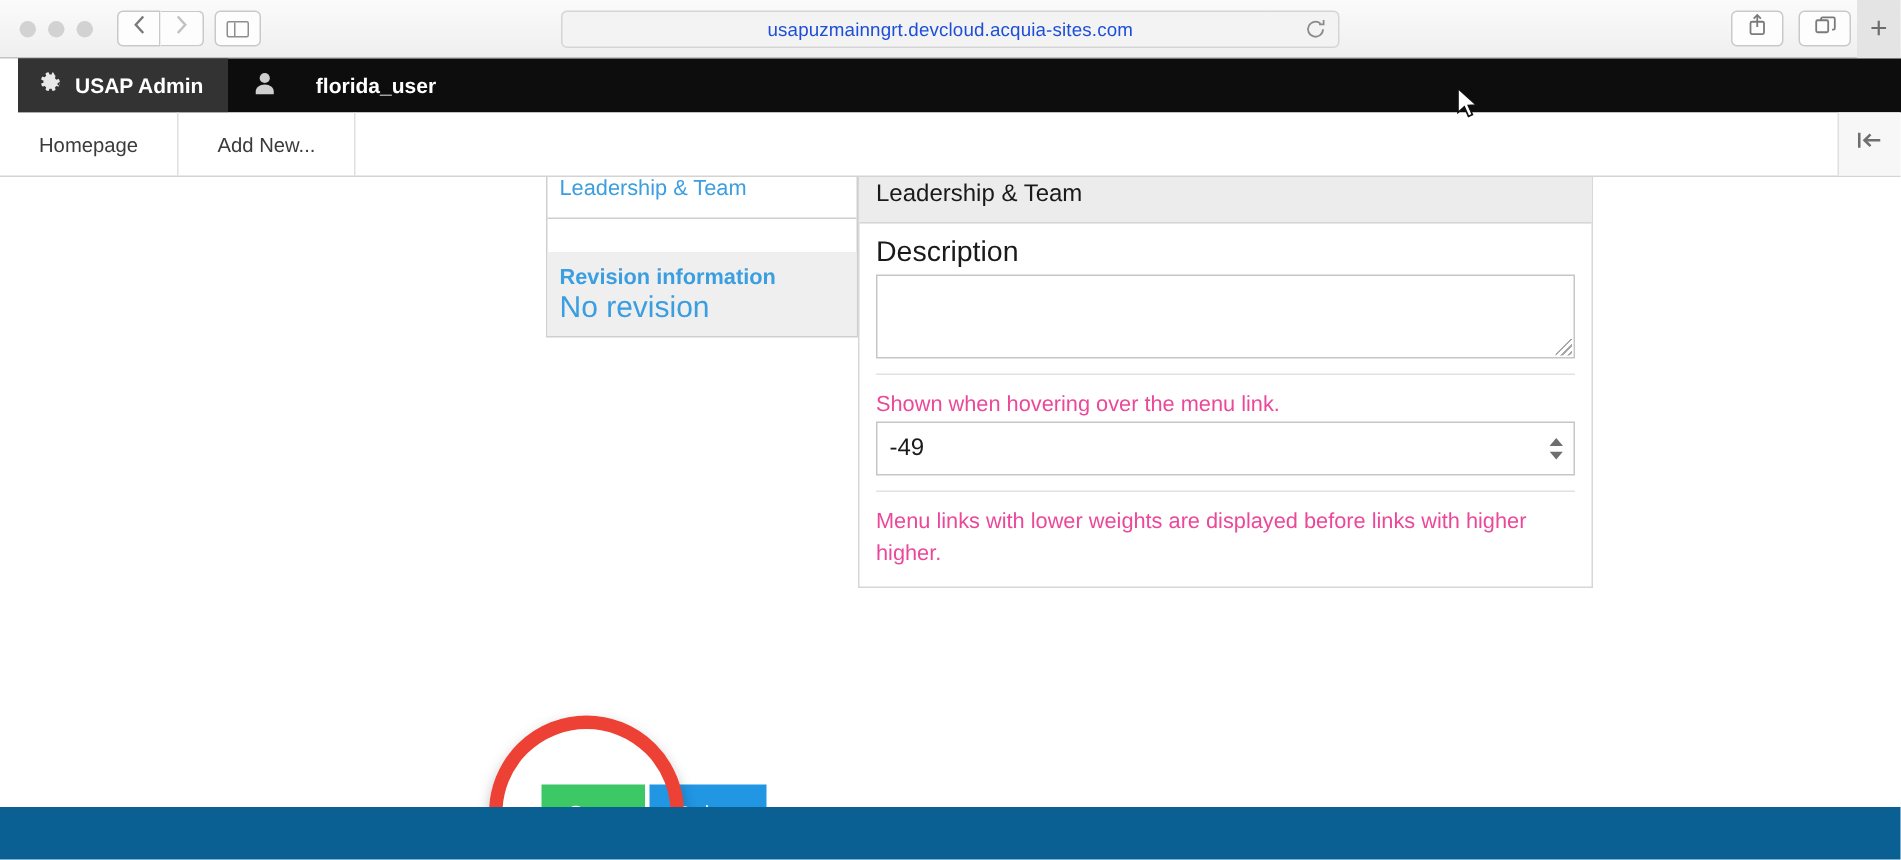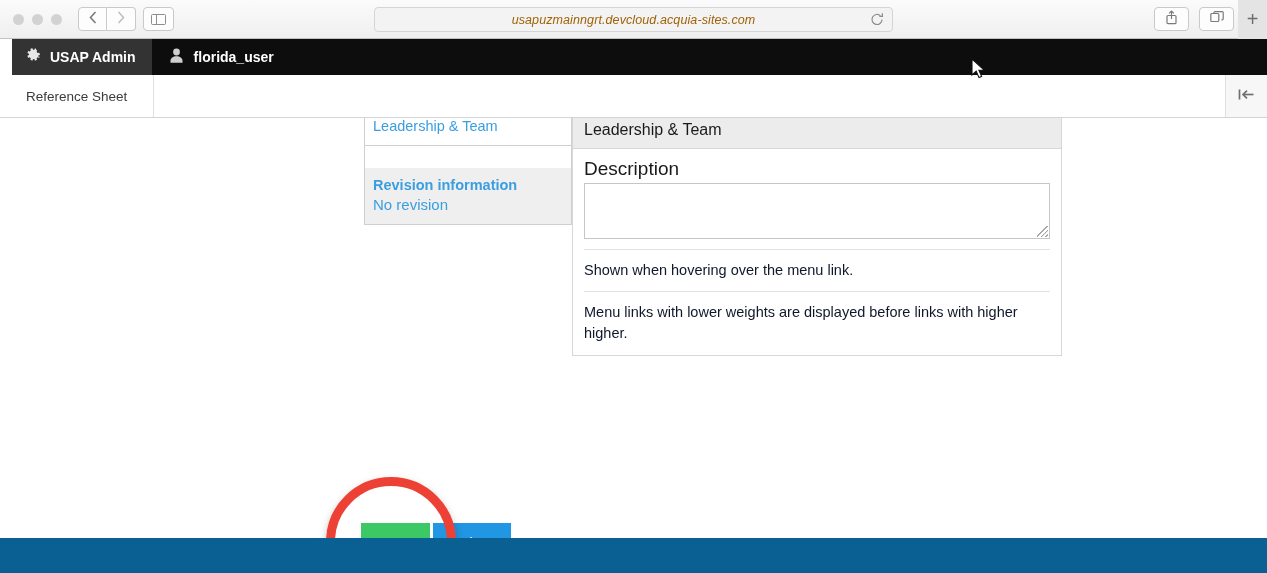--- a/index.html
+++ b/index.html
@@ -51,21 +51,21 @@
 
   #url-bar {
     position: absolute; left: 374px; top: 7px;
     width: 519px; height: 25px;
     background: #f3f3f3;
     border: 1px solid #d5d5d5;
     border-radius: 4px;
     display: flex; align-items: center; justify-content: center;
   }
   #url-text {
-    font-size: 12.5px; color: #a16207; letter-spacing: .1px; font-style: italic;
+    font-size: 12.5px; color: #1d4ed8; letter-spacing: .1px;
   }
   #reload-btn {
     position: absolute; right: 8px; top: 50%; transform: translateY(-50%);
     width: 15px; height: 15px; color: #8b8b8b;
     display: flex; align-items: center; justify-content: center;
   }
 
   .chrome-right { position: absolute; top: 7px; }
   #share-btn { left: 1154px; width: 35px; height: 24px; }
   #tabs-btn  { left: 1199px; width: 35px; height: 24px; }
@@ -84,21 +84,21 @@
     background: #0d0d0d;
     display: flex; align-items: stretch;
   }
   #admin-home-tab {
     background: #333333;
     display: flex; align-items: center; gap: 9px;
     padding: 0 16px 0 13px;
     color: #ffffff; font-size: 14px; font-weight: bold;
   }
   #admin-user-tab {
-    display: flex; align-items: center; gap: 9px;
+    display: flex; align-items: center; gap: 26px;
     padding: 0 16px 0 16px;
     color: #ffffff; font-size: 14px; font-weight: bold;
   }
 
   
   #menu-bar {
     position: absolute; left: 0; top: 75px;
     width: 1267px; height: 43px;
     background: #ffffff;
     border-bottom: 1px solid #d4d4d4;
@@ -137,21 +137,21 @@
   }
   .vtab:last-child { border-bottom: none; margin-top: 22px; }
   .vtab.selected { background: #efefef; }
   .vtab-title {
     display: block;
     font-size: 14.5px; font-weight: bold; color: #3a9ee0;
     line-height: 20px;
   }
   .vtab-summary {
     display: block;
-    font-size: 15px; color: #3a9ee0;
+    font-size: 20px; color: #3a9ee0;
     line-height: 20px;
   }
   #vtab-partial .vtab-title { font-weight: normal; }
 
   
   #form-panel {
     position: absolute; left: 572px; top: -6px;
     width: 490px;
     border: 1px solid #d7d7d7;
     background: #ffffff;
@@ -184,21 +184,21 @@
   .resize-grip {
     position: absolute; right: 2px; bottom: 2px;
     width: 11px; height: 11px; pointer-events: none;
     background:
       linear-gradient(135deg, transparent 44%, #a8a8a8 45%, #a8a8a8 52%, transparent 53%),
       linear-gradient(135deg, transparent 64%, #a8a8a8 65%, #a8a8a8 72%, transparent 73%),
       linear-gradient(135deg, transparent 84%, #a8a8a8 85%, #a8a8a8 92%, transparent 93%);
   }
   .field-desc {
     display: block;
-    font-size: 14.5px; color: #0f172a;
+    font-size: 14.5px; color: #ec4899;
     line-height: 21px;
     padding-top: 10px;
   }
   .rule { border-top: 1px solid #e2e2e2; margin-top: 10px; }
 
   #weight-input-wrap {
     position: relative;
     border: 1px solid #c6c6c6;
     height: 36px;
     display: flex; align-items: center;
@@ -340,21 +340,24 @@
         <circle cx="8.5" cy="5" r="3.4"></circle>
         <path d="M8.5 9.3c-3.4 0-6 2.1-6 4.5v2h12v-2c0-2.4-2.6-4.5-6-4.5z"></path>
       </svg>
     </span>
     <span>florida_user</span>
   </div>
 </div>
 
 <div id="menu-bar">
   <div class="menu-item">
-    <span>Reference Sheet</span>
+    <span>Homepage</span>
+  </div>
+  <div class="menu-item">
+    <span>Add New...</span>
   </div>
   <div id="menu-spacer"></div>
   <div id="menu-collapse-btn">
     <span>
       <svg width="19" height="13" viewBox="0 0 19 13" fill="none" stroke="#6f6f6f" stroke-width="1.7">
         <line x1="2.5" y1="1.5" x2="2.5" y2="11.5"></line>
         <line x1="6" y1="6.5" x2="16.5" y2="6.5"></line>
         <polyline points="10,2.6 6,6.5 10,10.4"></polyline>
       </svg>
     </span>
@@ -380,20 +383,31 @@
       <label class="field-label">Description</label>
       <div class="ta-wrap">
         <textarea id="description-textarea" placeholder="" style=""></textarea>
         <span class="resize-grip"></span>
       </div>
       <div class="rule"></div>
       <span class="field-desc">Shown when hovering over the menu link.</span>
     </div>
 
     <div class="form-row">
+      <div id="weight-input-wrap">
+        <input id="weight-input" type="text" value="-49" style="">
+        <span id="weight-spinner">
+          <svg width="9" height="6" viewBox="0 0 9 6" fill="currentColor">
+              <polygon points="4.5,0 9,5.4 0,5.4"></polygon>
+            </svg>
+          <svg width="9" height="6" viewBox="0 0 9 6" fill="currentColor">
+              <polygon points="4.5,5.4 0,0 9,0"></polygon>
+            </svg>
+        </span>
+      </div>
       <div class="rule"></div>
       <span class="field-desc">Menu links with lower weights are displayed before links with higher higher.</span>
       <div style="height:11px"></div>
     </div>
   </div>
 
   <div id="actions">
     <button class="action-btn" id="save-button">Save</button>
     <button class="action-btn" id="delete-button">Delete</button>
   </div>

